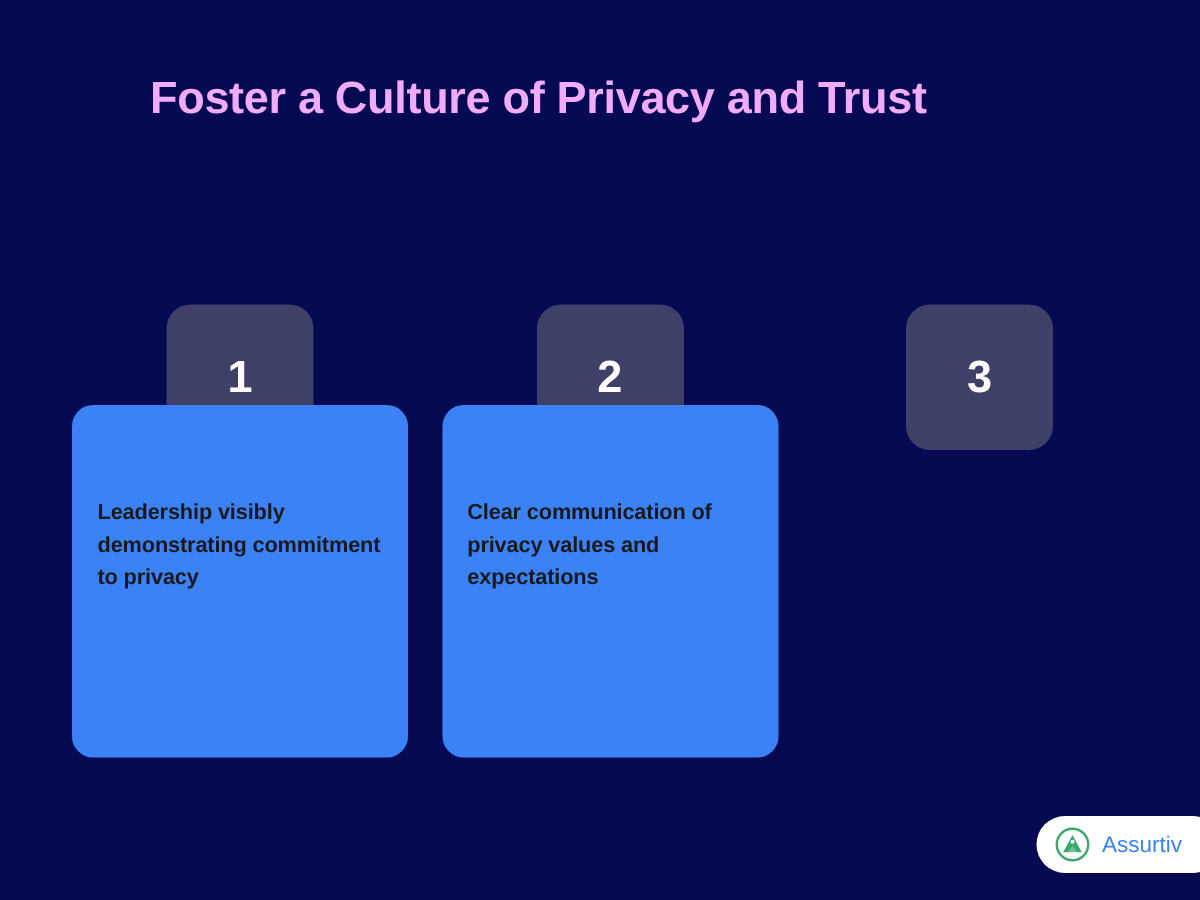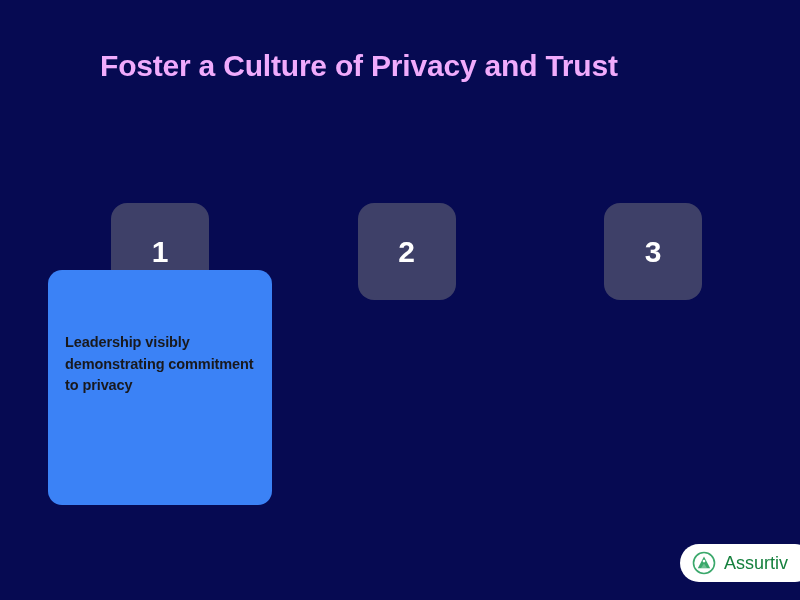--- a/index.html
+++ b/index.html
@@ -105,22 +105,22 @@
     align-items: center;
     gap: 8px;
   }
   .logo-mark {
     width: 24px;
     height: 24px;
     flex: 0 0 24px;
     display: block;
   }
   .logo-text {
-    color: #15803d;
-    font-size: 18px;
+    color: #3b82f6;
+    font-size: 15px;
     line-height: 1;
     letter-spacing: 0px;
   }
 </style>
 </head>
 <body>
 
 <div class="slide-title">Foster a Culture of Privacy and Trust</div>
 
 <div class="cards-row">
@@ -128,20 +128,23 @@
   <div class="card-wrap">
     <div class="card-body">
       <div class="card-text">Leadership visibly demonstrating commitment to privacy</div>
     </div>
     <div class="card-badge">
       <span class="card-badge-num">1</span>
     </div>
   </div>
 
   <div class="card-wrap">
+    <div class="card-body">
+      <div class="card-text">Clear communication of privacy values and expectations</div>
+    </div>
     <div class="card-badge">
       <span class="card-badge-num">2</span>
     </div>
   </div>
 
   <div class="card-wrap">
     <div class="card-badge">
       <span class="card-badge-num">3</span>
     </div>
   </div>

